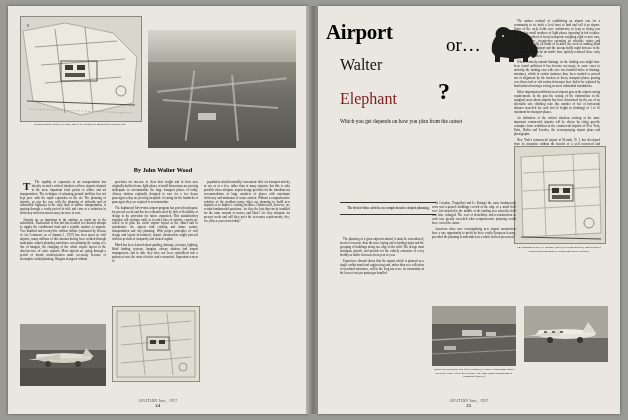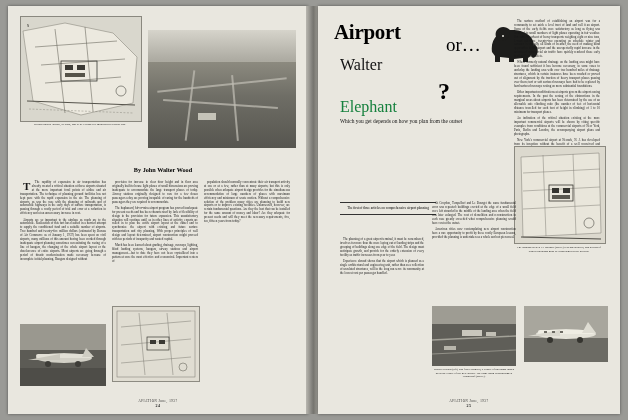--- a/index.html
+++ b/index.html
@@ -29,24 +29,24 @@
   .byline{position:absolute;left:100px;top:160px;width:110px;text-align:center;font-size:6.2px;font-weight:bold;}
   .lcol{position:absolute;top:175px;width:86px;}
   .lcol1{left:12px;} .lcol2{left:104px;} .lcol3{left:196px;}
   .plane-photo{position:absolute;left:12px;top:318px;width:86px;height:62px;background:#74736c;overflow:hidden;}
   .plane-cap{position:absolute;left:12px;top:382px;width:86px;}
   .plan-photo{position:absolute;left:104px;top:300px;width:86px;height:74px;background:#ddd9cd;border:0.4px solid #8d8b82;overflow:hidden;}
   .lfoot{position:absolute;bottom:6px;left:0;width:100%;text-align:center;font-size:3px;letter-spacing:.6px;color:#222;}
   .lfoot .num{display:block;font-size:4px;font-weight:bold;}
 
   
-  .head-air{position:absolute;left:8px;top:14px;font-size:21px;font-weight:bold;letter-spacing:-0.3px;font-family:"Liberation Serif",serif;margin-left:8px;}
+  .head-air{position:absolute;left:8px;top:14px;font-size:21px;font-weight:bold;letter-spacing:-0.3px;font-family:"Liberation Serif",serif;}
   .head-or{position:absolute;left:128px;top:28px;font-size:19px;}
   .head-white{position:absolute;left:22px;top:50px;font-size:16px;color:#111;}
-  .head-eleph{position:absolute;left:22px;top:92px;font-size:16px;color:#15803d;}
+  .head-eleph{position:absolute;left:22px;top:84px;font-size:16px;color:#7f1d1d;}
   .qmark{position:absolute;left:120px;top:72px;font-size:24px;font-weight:bold;}
   .elephant{position:absolute;left:166px;top:16px;width:56px;height:42px;}
   .deck{position:absolute;left:22px;top:112px;width:160px;font-size:5.4px;line-height:7.4px;color:#111;}
   .rule-box{position:absolute;left:22px;top:196px;width:96px;border-top:0.6px solid #333;border-bottom:0.6px solid #333;padding:3px 0;font-size:3.4px;line-height:4.6px;text-align:center;}
   .rcol{position:absolute;width:86px;}
   .rcol-top{left:196px;top:14px;}
   .rcol-mid1{left:22px;top:232px;width:84px;}
   .rcol-mid2{left:114px;top:196px;width:84px;}
   .site-plan{position:absolute;left:196px;top:140px;width:90px;height:96px;background:#dcd9ce;border:0.4px solid #8a887f;overflow:hidden;}
   .croydon{position:absolute;left:114px;top:300px;width:84px;height:60px;background:#76756e;overflow:hidden;}

